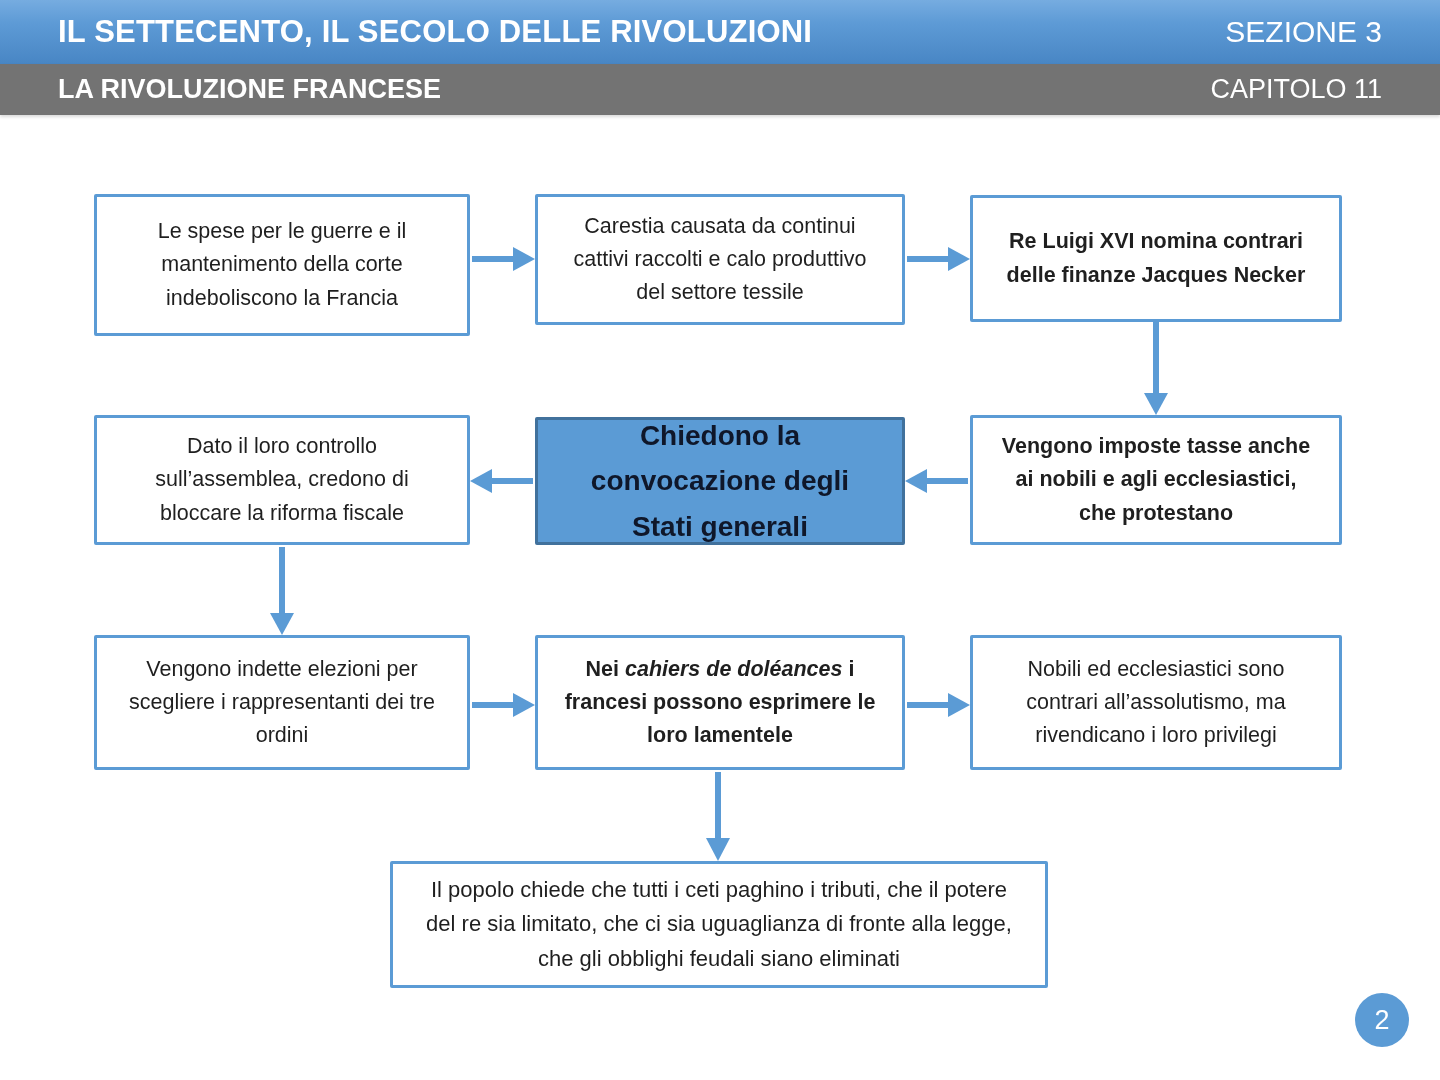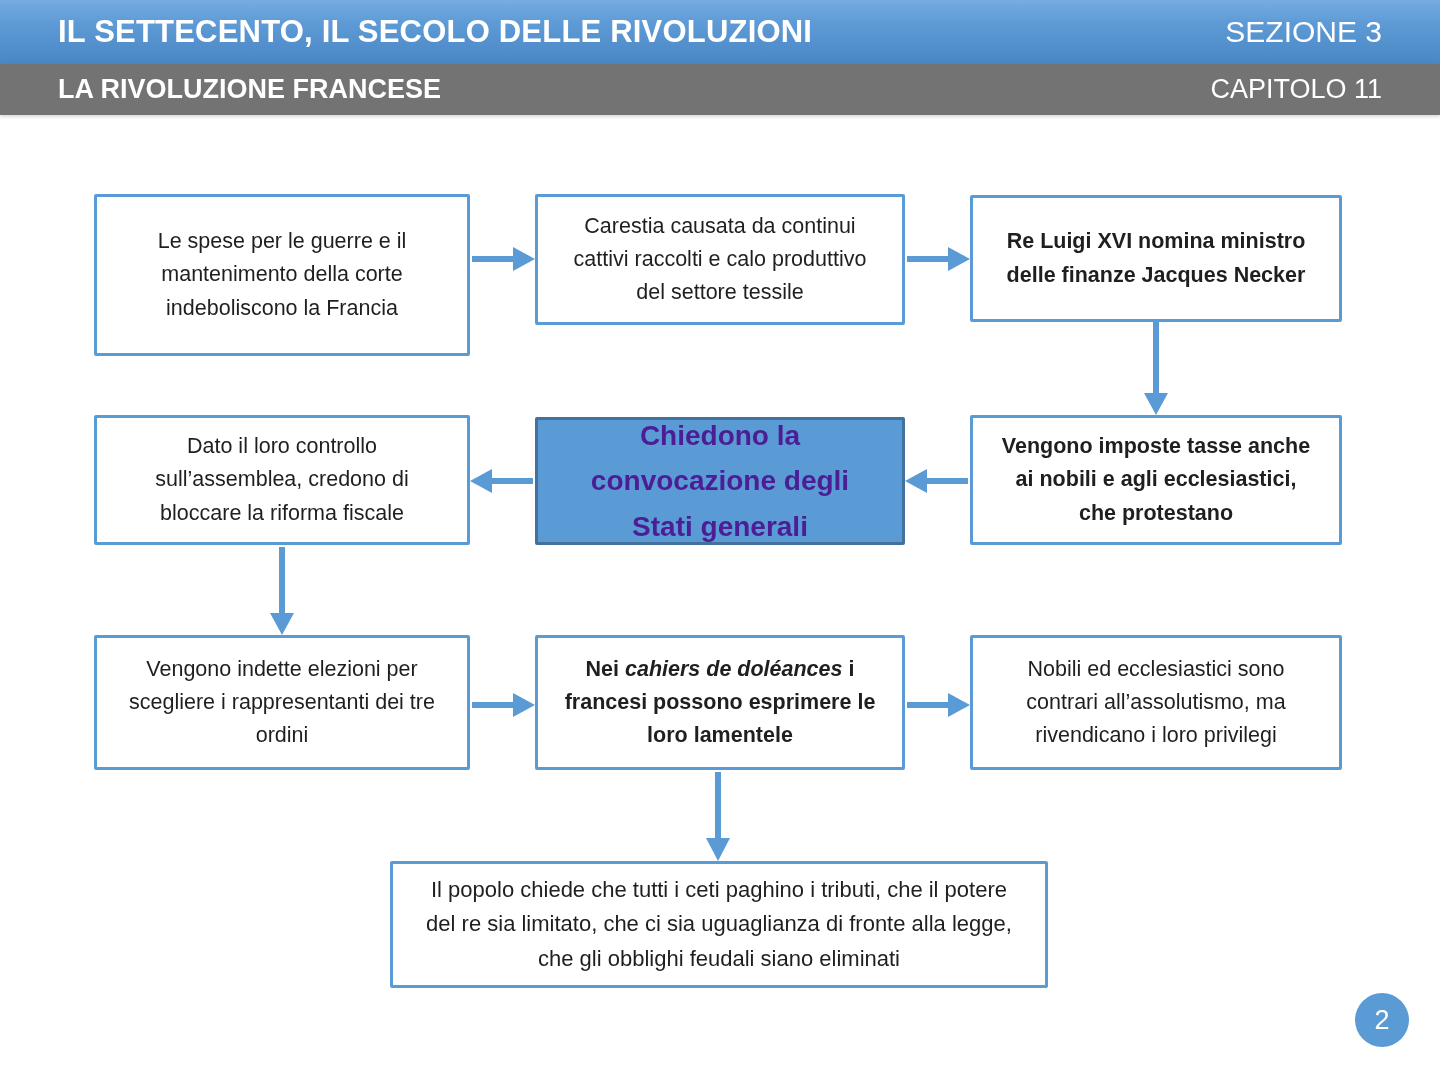--- a/index.html
+++ b/index.html
@@ -28,27 +28,27 @@
 
   
   .fbox{
     position:absolute;background:#ffffff;border:3px solid #5B9BD5;border-radius:2px;
     display:flex;align-items:center;justify-content:center;text-align:center;
     color:#1f1f1f;font-size:21.5px;line-height:1.55;
     padding:4px 22px;box-sizing:border-box;
   }
   .fbox.bold{font-weight:bold;}
   .fbox.highlight{
-    background:#5B9BD5;border-color:#41719C;color:#4c1d95;
+    background:#5B9BD5;border-color:#41719C;color:#0f172a;
     font-weight:bold;font-size:28px;line-height:1.62;
   }
   .fbox i{font-style:italic;}
 
   
-  .b-war      {left:94px;  top:194px; width:376px; height:162px;}
+  .b-war      {left:94px;  top:194px; width:376px; height:142px;}
   .b-famine   {left:535px; top:194px; width:370px; height:131px;}
   .b-necker   {left:970px; top:195px; width:372px; height:127px;}
   .b-assembly {left:94px;  top:415px; width:376px; height:130px;}
   .b-states   {left:535px; top:417px; width:370px; height:128px;}
   .b-taxes    {left:970px; top:415px; width:372px; height:130px;}
   .b-elections{left:94px;  top:635px; width:376px; height:135px;}
   .b-cahiers  {left:535px; top:635px; width:370px; height:135px;}
   .b-nobles   {left:970px; top:635px; width:372px; height:135px;}
   .b-people   {left:390px; top:861px; width:658px; height:127px; font-size:22px;}
 
@@ -117,21 +117,21 @@
 
 <div class="fbox b-war">
   <span>Le spese per le guerre e il mantenimento della corte indeboliscono la Francia</span>
 </div>
 
 <div class="fbox b-famine">
   <span>Carestia causata da continui cattivi raccolti e calo produttivo del settore tessile</span>
 </div>
 
 <div class="fbox bold b-necker">
-  <span>Re Luigi XVI nomina ministro delle finanze Jacques Necker</span>
+  <span>Re Luigi XVI nomina contrari delle finanze Jacques Necker</span>
 </div>
 
 <div class="fbox b-assembly">
   <span>Dato il loro controllo sull’assemblea, credono di bloccare la riforma fiscale</span>
 </div>
 
 <div class="fbox highlight b-states">
   <span>Chiedono la convocazione degli Stati generali</span>
 </div>
 

